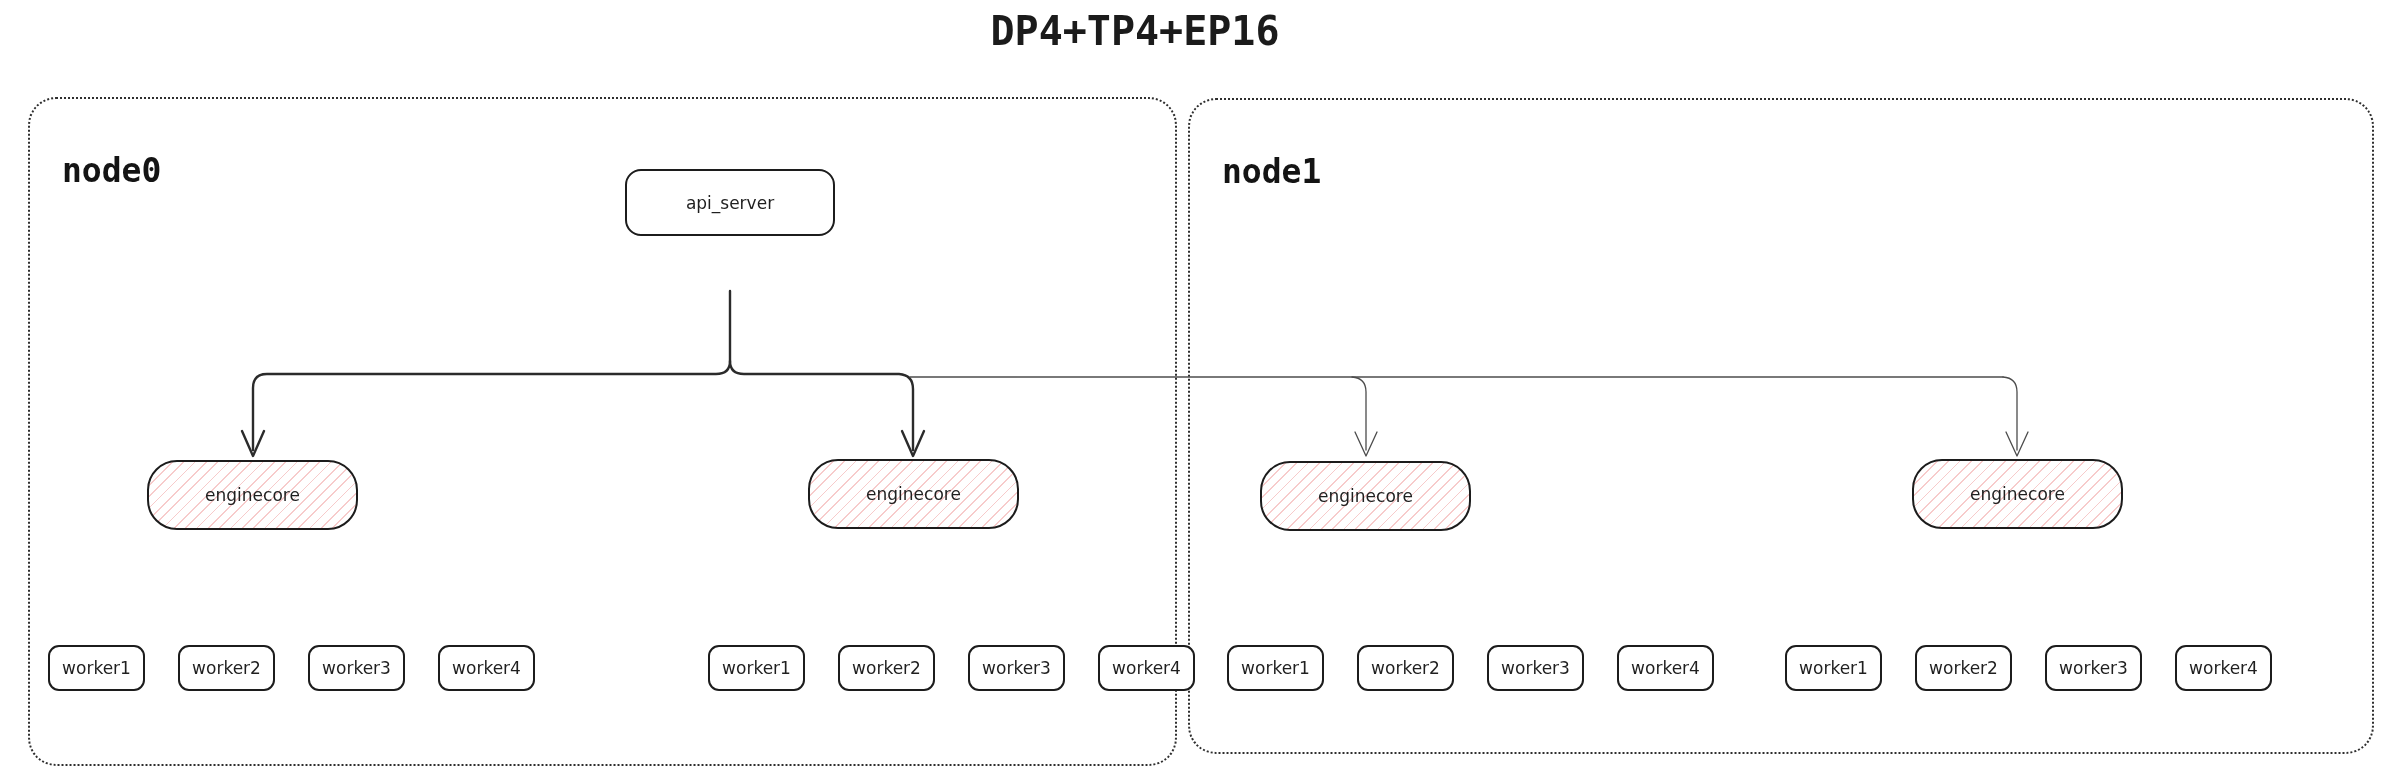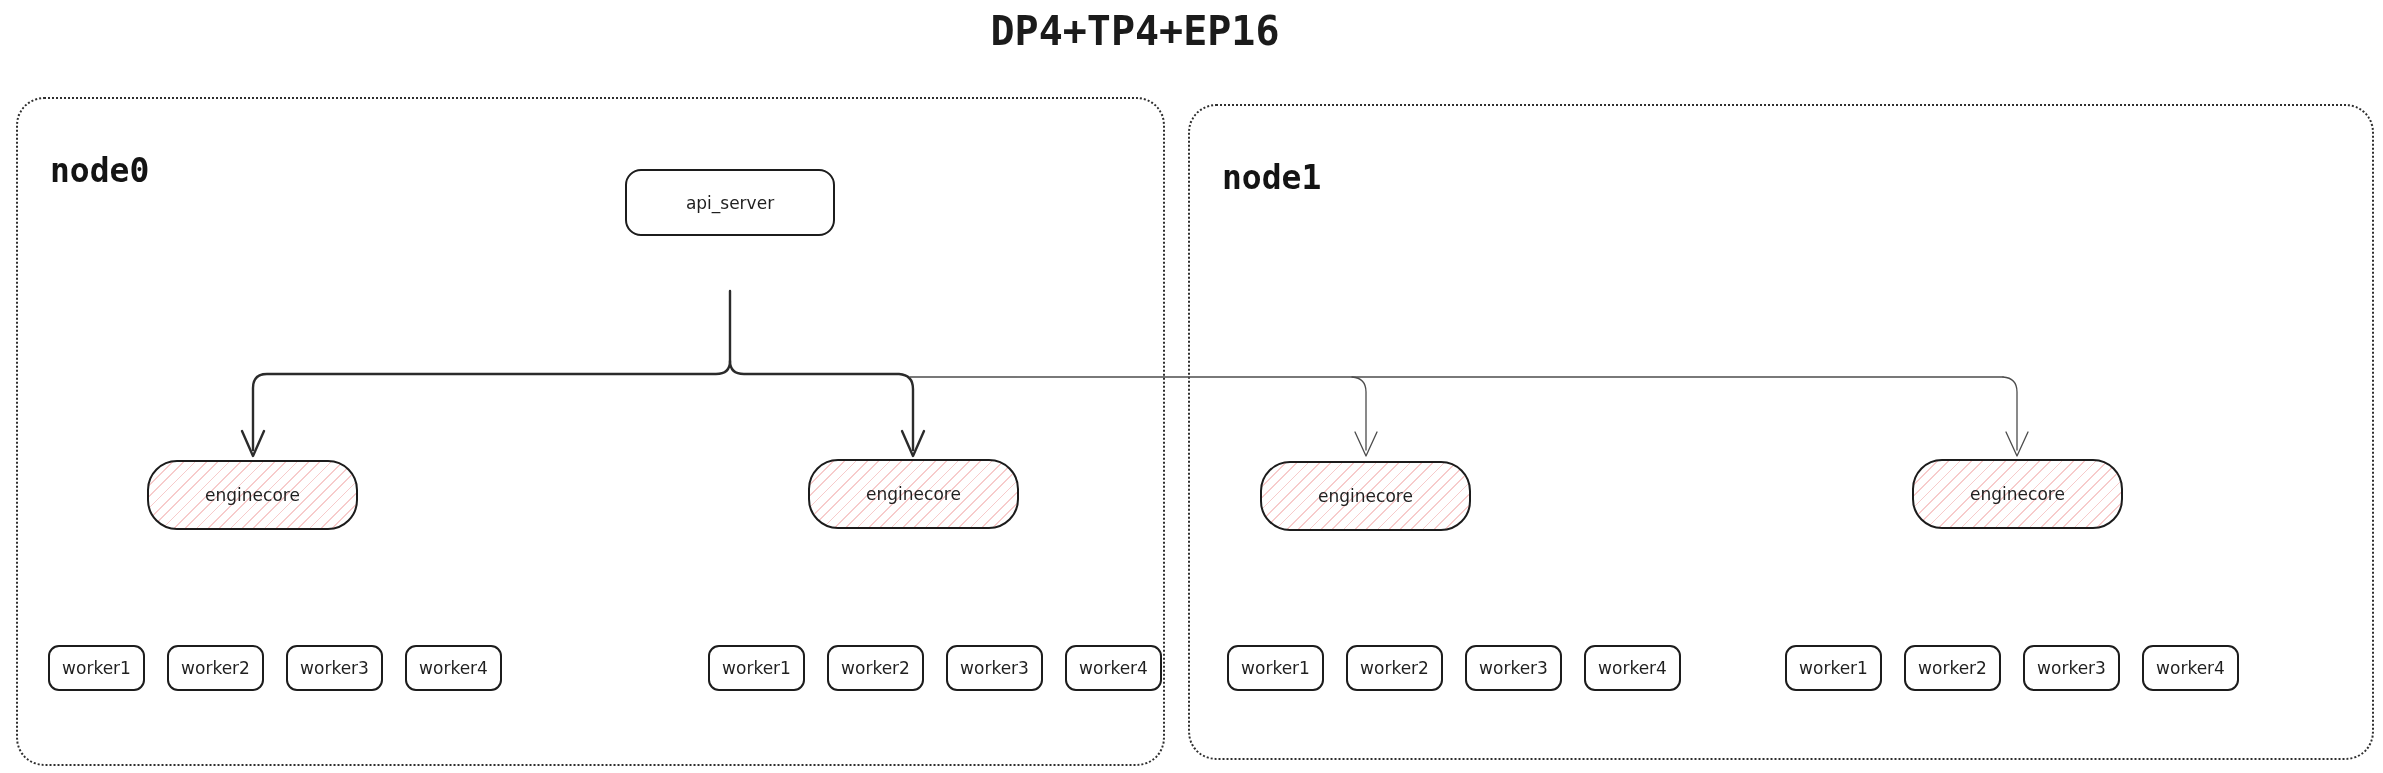--- a/index.html
+++ b/index.html
@@ -25,22 +25,22 @@
     color: #1b1b1b;
     white-space: nowrap;
   }
 
   .node-box {
     position: absolute;
     border: 2.5px dotted #2e2e2e;
     border-radius: 28px;
     background: transparent;
   }
-  #node0 { left: 16px;   top: 97px; width: 1145px; height: 665px; }
-  #node1 { left: 1188px; top: 104px; width: 1182px; height: 652px; }
+  #node0 { left: 28px;   top: 97px; width: 1145px; height: 665px; }
+  #node1 { left: 1188px; top: 98px; width: 1182px; height: 652px; }
 
   .node-label {
     position: absolute;
     left: 32px;
     top: 52px;
     font-family: "DejaVu Sans Mono", "Liberation Mono", monospace;
     font-weight: bold;
     font-size: 33px;
     color: #141414;
     white-space: nowrap;
@@ -74,21 +74,21 @@
   }
   #enginecore-0 { left: 147px;  top: 460px; }
   #enginecore-1 { left: 808px;  top: 459px; }
   #enginecore-2 { left: 1260px; top: 461px; }
   #enginecore-3 { left: 1912px; top: 459px; }
 
   .worker-row {
     position: absolute;
     top: 645px;
     display: flex;
-    gap: 22px;
+    gap: 33px;
     z-index: 2;
     padding-left: 11px;
   }
   #worker-group-0 { left: 37px; }
   #worker-group-1 { left: 697px; }
   #worker-group-2 { left: 1216px; }
   #worker-group-3 { left: 1774px; }
 
   .worker-box {
     box-sizing: border-box;

